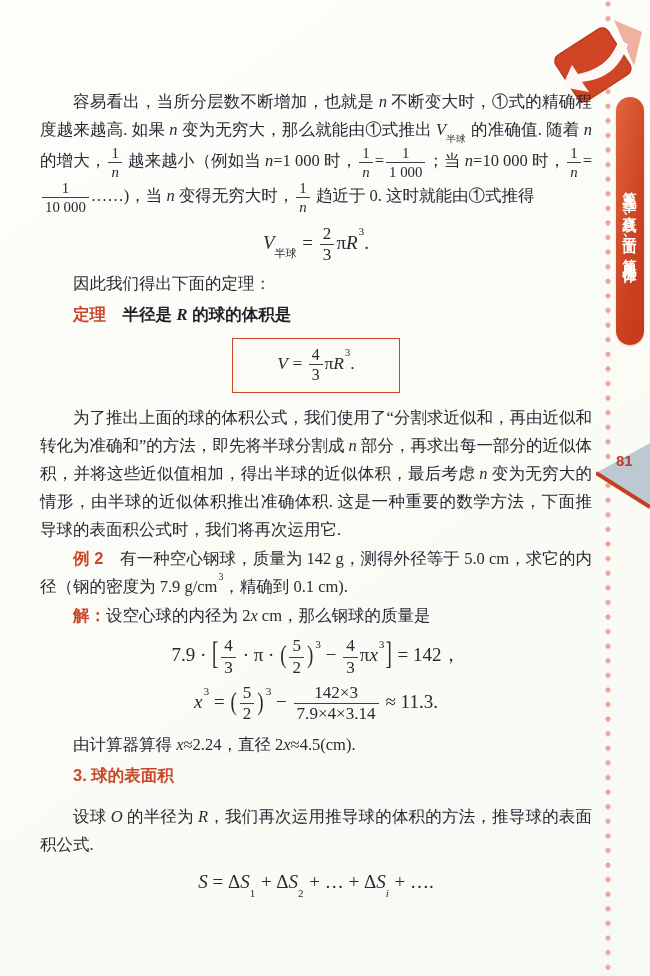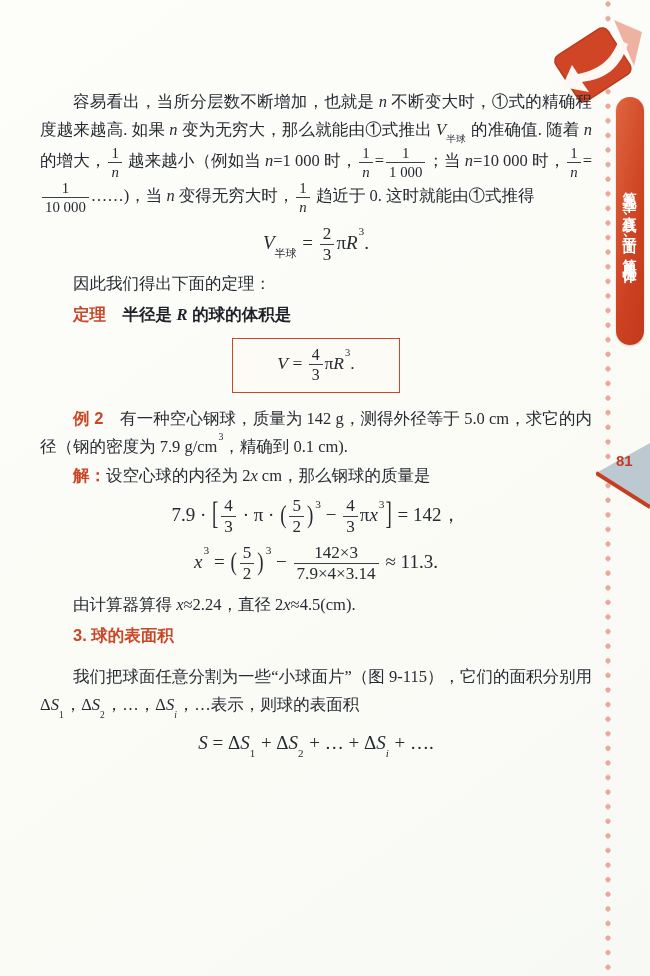--- a/index.html
+++ b/index.html
@@ -102,37 +102,38 @@
     <p class="para indent">因此我们得出下面的定理：</p>
 
     <p class="para theorem indent">
       <span class="label">定理</span><span>　半径是 <i class="var">R</i> 的球的体积是</span>
     </p>
 
     <div class="boxwrap">
       <div class="formula-box"><i class="var">V</i> = <span class="frac"><span class="num">4</span><span class="den">3</span></span>π<i class="var">R</i><sup class="s">3</sup>.</div>
     </div>
 
+    <p class="para indent">为了推出上面的球的体积公式，我们使用了“分割求近似和，再由近似和转化为准确和”的方法，即先将半球分割成 <i class="var">n</i> 部分，再求出每一部分的近似体积，并将这些近似值相加，得出半球的近似体积，最后考虑 <i class="var">n</i> 变为无穷大的情形，由半球的近似体积推出准确体积. 这是一种重要的数学方法，下面推导球的表面积公式时，我们将再次运用它.</p>
 
     <p class="para indent">
       <span class="label">例 2</span><span>　有一种空心钢球，质量为 142 g，测得外径等于 5.0 cm，求它的内径（钢的密度为 7.9 g/cm<sup class="s">3</sup>，精确到 0.1 cm).</span>
     </p>
 
     <p class="para indent">
       <span class="label">解：</span><span>设空心球的内径为 2<i class="var">x</i> cm，那么钢球的质量是</span>
     </p>
 
     <div class="eq">7.9 · <span class="big sq">[</span><span class="frac"><span class="num">4</span><span class="den">3</span></span> · π · <span class="big rd">(</span><span class="frac"><span class="num">5</span><span class="den">2</span></span><span class="big rd">)</span><sup class="s">3</sup> − <span class="frac"><span class="num">4</span><span class="den">3</span></span>π<i class="var">x</i><sup class="s">3</sup><span class="big sq">]</span> = 142，</div>
 
     <div class="eq"><i class="var">x</i><sup class="s">3</sup> = <span class="big rd">(</span><span class="frac"><span class="num">5</span><span class="den">2</span></span><span class="big rd">)</span><sup class="s">3</sup> − <span class="frac"><span class="num">142×3</span><span class="den">7.9×4×3.14</span></span> ≈ 11.3.</div>
 
     <p class="para indent">由计算器算得 <i class="var">x</i>≈2.24，直径 2<i class="var">x</i>≈4.5(cm).</p>
 
 
     <h3 class="sec">3. 球的表面积</h3>
 
+    <p class="para indent">设球 <i class="var">O</i> 的半径为 <i class="var">R</i>，我们再次运用推导球的体积的方法，推导球的表面积公式.</p>
 
-    <p class="para indent">我们把球面任意分割为一些“小球面片”（图 9-115），它们的面积分别用 Δ<i class="var">S</i><sub class="s">1</sub>，Δ<i class="var">S</i><sub class="s">2</sub>，…，Δ<i class="var">S</i><sub class="s it">i</sub>，…表示，则球的表面积</p>
 
     <div class="eq"><i class="var">S</i> = Δ<i class="var">S</i><sub class="s">1</sub> + Δ<i class="var">S</i><sub class="s">2</sub> + … + Δ<i class="var">S</i><sub class="s it">i</sub> + ….</div>
 
   </main>
 </div>
 
 </body></html>

